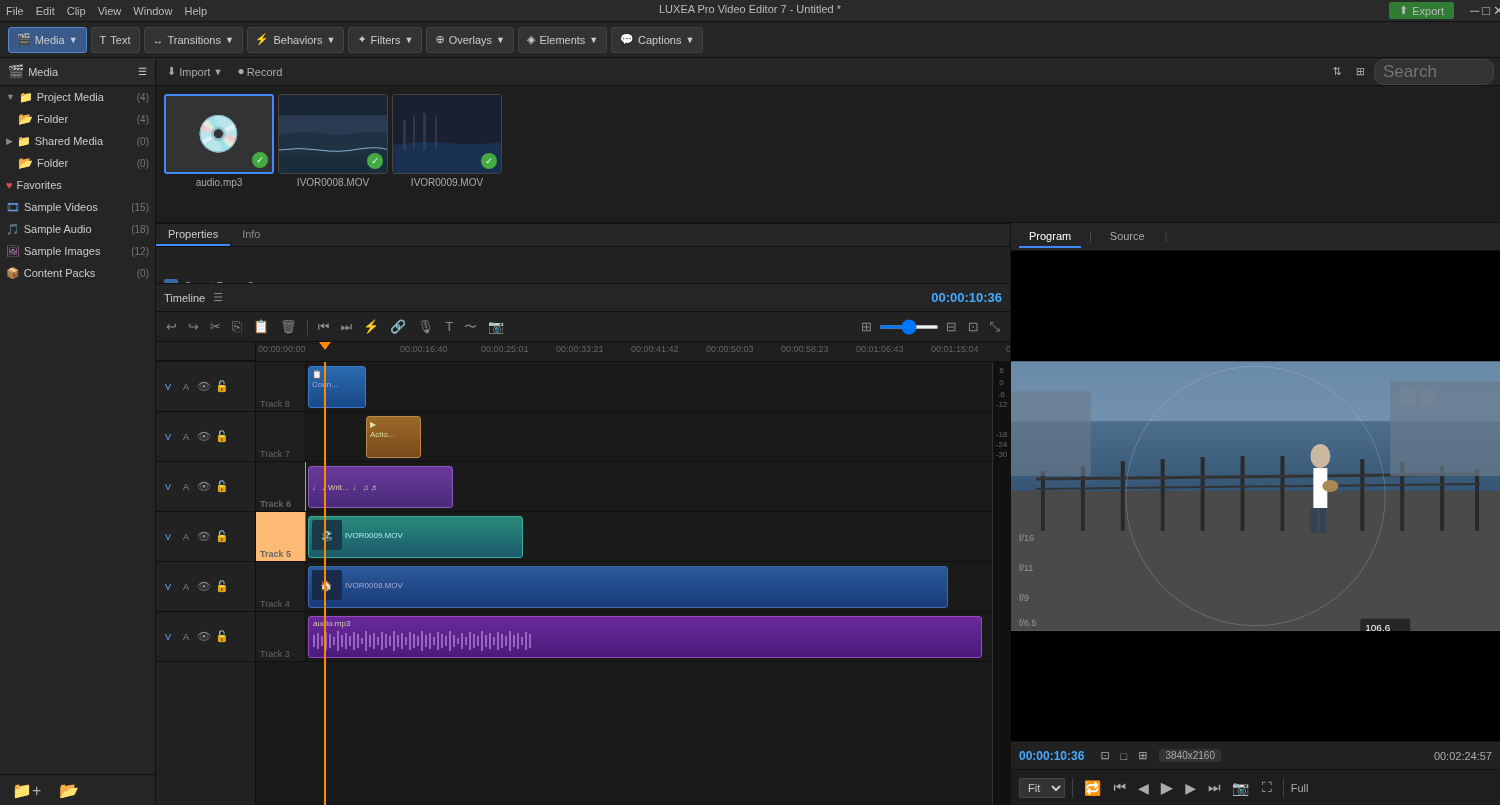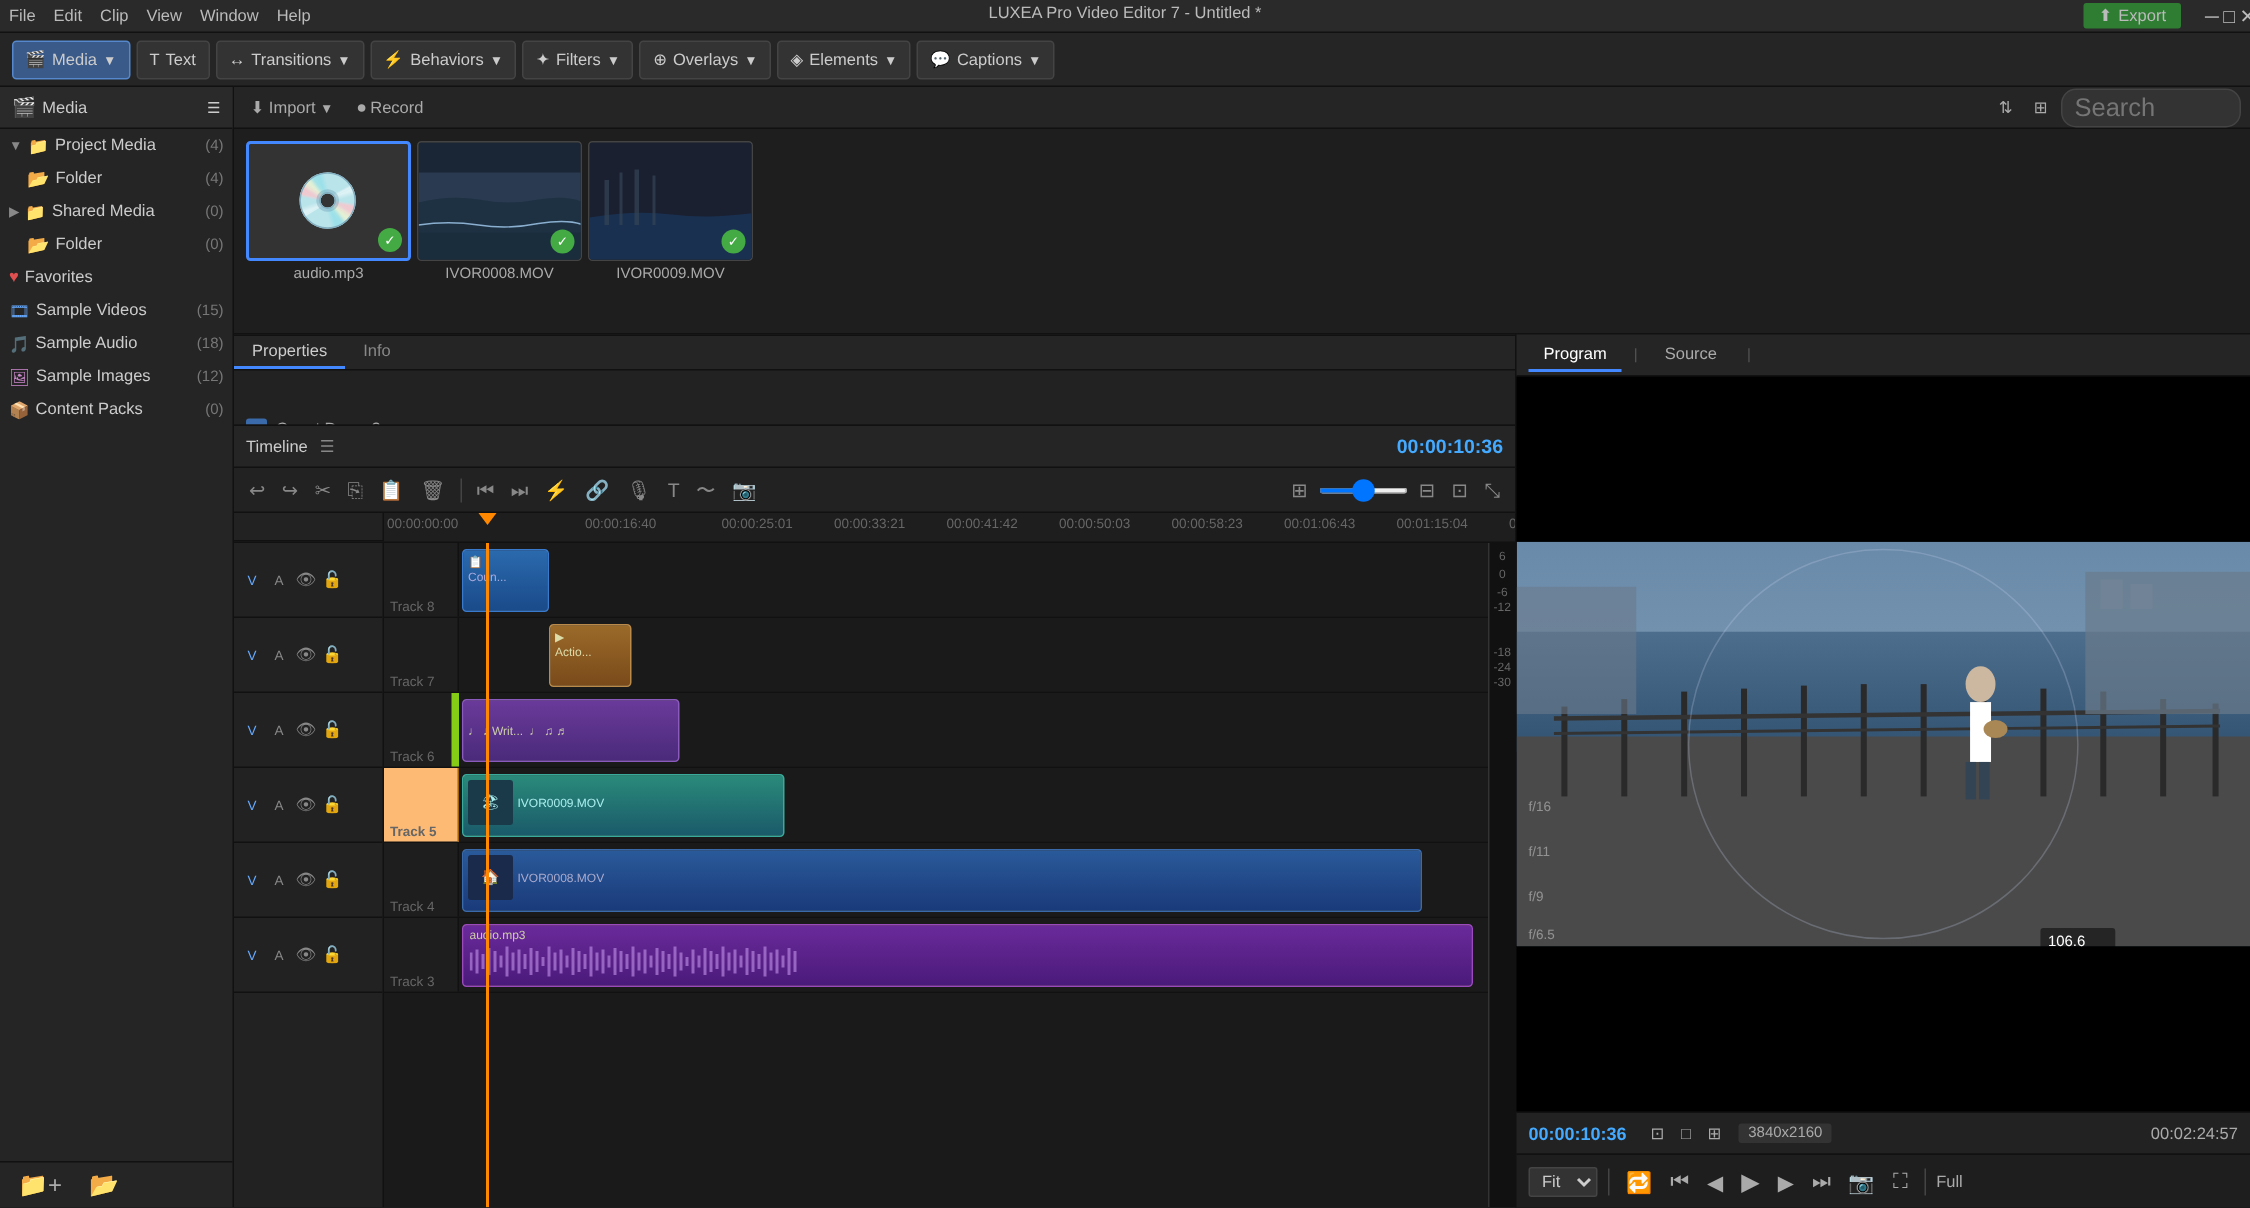--- a/index.html
+++ b/index.html
@@ -335,21 +335,21 @@
 
           <div id="timeline-ruler-row" style="display:flex;height:20px;background:#1e1e1e;border-bottom:1px solid #111;overflow:hidden;">
             <div id="ruler-spacer" style="width:100px;background:#222;border-right:1px solid #111;flex-shrink:0;"></div>
             <div id="ruler-area" style="flex:1;position:relative;background:#1e1e1e;overflow:hidden;">
 
               <div style="position:absolute;left:68px;top:0;z-index:10;">
                 <div class="playhead-triangle"></div>
               </div>
               <div class="timecode" style="left:2px;">00:00:00:00</div>
               <div class="timecode" style="left:67px;margin-top:40px;">00:00:08:20</div>
-              <div class="timecode" style="left:134px;">00:00:16:40</div>
+              <div class="timecode" style="left:144px;">00:00:16:40</div>
               <div class="timecode" style="left:225px;">00:00:25:01</div>
               <div class="timecode" style="left:300px;">00:00:33:21</div>
               <div class="timecode" style="left:375px;">00:00:41:42</div>
               <div class="timecode" style="left:450px;">00:00:50:03</div>
               <div class="timecode" style="left:525px;">00:00:58:23</div>
               <div class="timecode" style="left:600px;">00:01:06:43</div>
               <div class="timecode" style="left:675px;">00:01:15:04</div>
               <div class="timecode" style="left:750px;">00:01:23:24</div>
 
             </div>
@@ -420,21 +420,21 @@
                 <div style="width:50px;flex-shrink:0;background:#1e1e1e;border-right:1px solid #111;display:flex;align-items:flex-end;padding:2px 4px;font-size:9px;color:#666;">Track 7</div>
                 <div style="flex:1;position:relative;background:#1a1a1a;overflow:hidden;">
                   <div style="position:absolute;left:60px;top:4px;width:55px;height:42px;background:linear-gradient(180deg,#9a6a2a,#7a4a1a);border:1px solid #ba8a4a;border-radius:3px;padding:3px;font-size:8px;color:#dda;overflow:hidden;">
                     <div style="font-size:8px;margin-bottom:1px;">▶</div>
                     <div>Actio...</div>
                   </div>
                 </div>
               </div>
 
               <div style="height:50px;border-bottom:1px solid #111;display:flex;">
-                <div style="width:50px;flex-shrink:0;background:#1e1e1e;border-right:5px solid #84cc16;display:flex;align-items:flex-end;padding:2px 4px;font-size:9px;color:#666;">Track 6</div>
+                <div style="width:50px;flex-shrink:0;background:#1e1e1e;border-right:1px solid #84cc16;display:flex;align-items:flex-end;padding:2px 4px;font-size:9px;color:#666;font-weight:bold;">Track 6</div>
                 <div style="flex:1;position:relative;background:#1a1a1a;overflow:hidden;">
                   <div style="position:absolute;left:2px;top:4px;width:145px;height:42px;background:linear-gradient(180deg,#6a3a9a,#4a2a7a);border:1px solid #8a5abd;border-radius:3px;padding:3px;font-size:8px;color:#cca;overflow:hidden;display:flex;align-items:center;gap:2px;">
                     <div style="display:flex;align-items:center;gap:2px;width:100%;overflow:hidden;">
                       <span style="font-size:8px;">♩</span>
                       <span style="font-size:8px;">♪</span>
                       <span style="font-size:8px;">Writ...</span>
                       <span style="font-size:8px;margin-left:2px;">♩</span>
                       <span style="font-size:8px;">♫</span>
                       <span style="font-size:8px;">♬</span>
                     </div>

